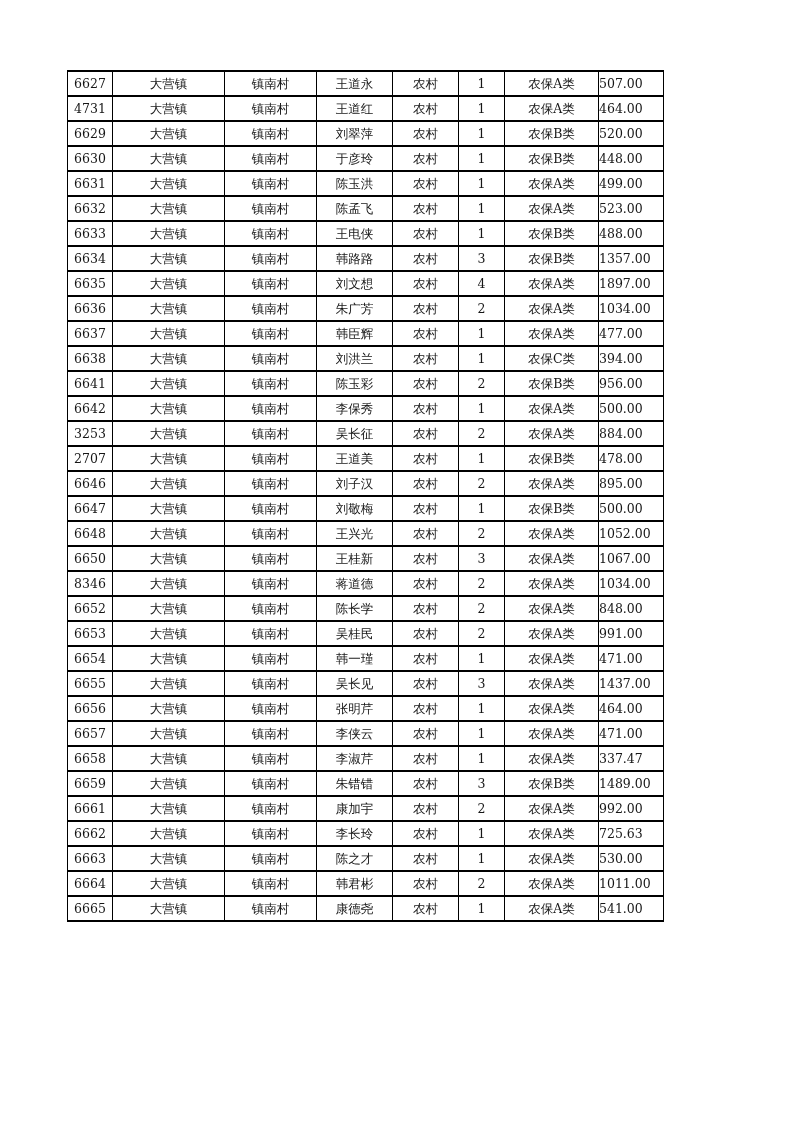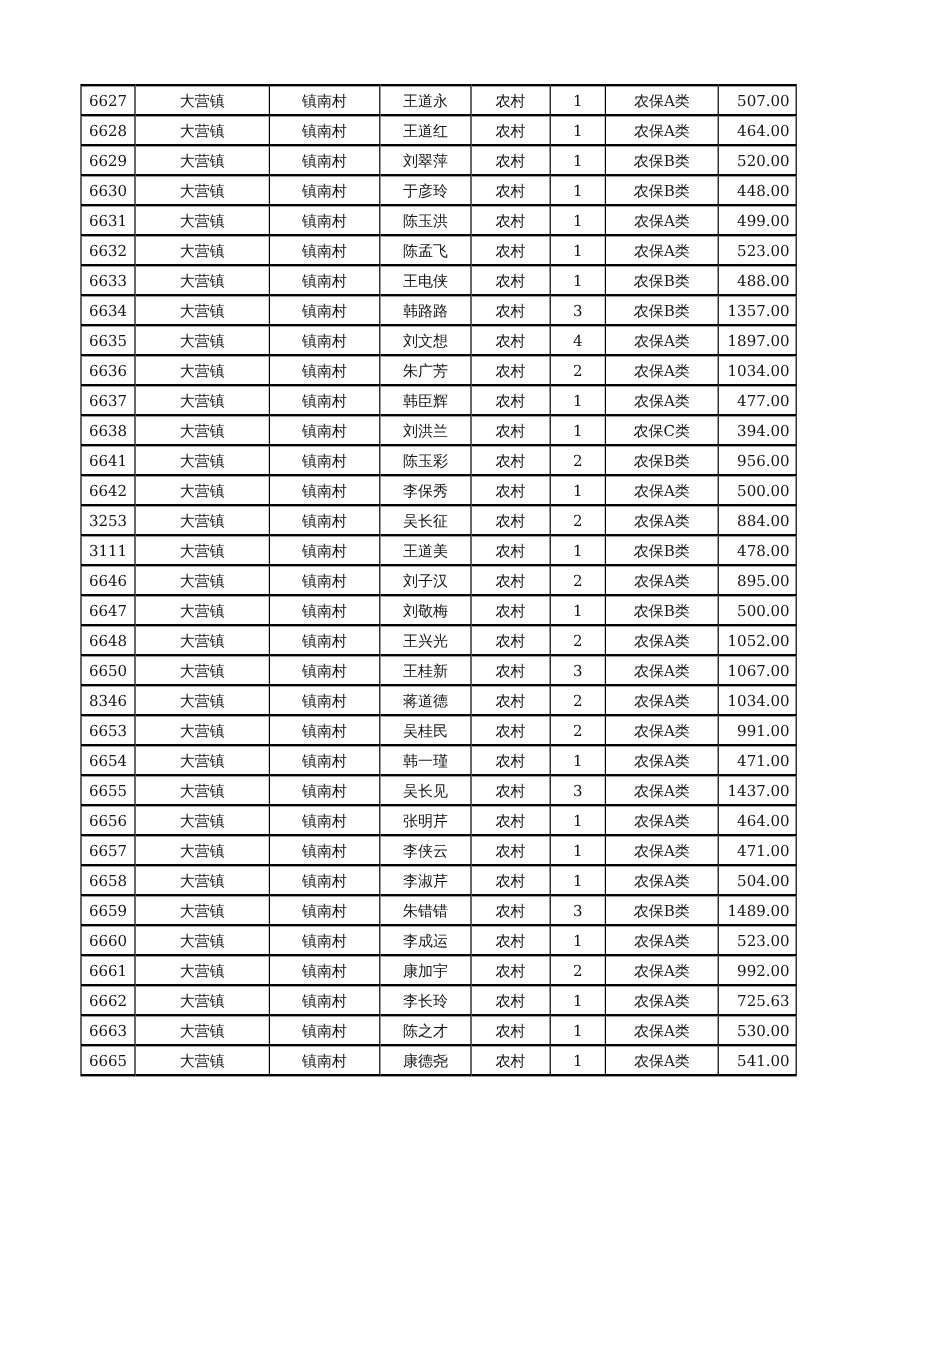--- a/index.html
+++ b/index.html
@@ -31,21 +31,21 @@
     height:23px;
     line-height:23px;
     padding:0;
     font-size:12.5px;
     color:#161616;
     text-align:center;
     white-space:nowrap;
     overflow:hidden;
   }
   table.roster td.c7{
-    text-align:right;
+    text-align:left;
     padding-right:5px;
   }
 </style>
 </head>
 <body>
 
 <div class="page">
   <table class="roster">
     <colgroup>
       <col style="width:45px">
@@ -62,21 +62,21 @@
           <td class="c0">6627</td>
           <td class="c1">大营镇</td>
           <td class="c2">镇南村</td>
           <td class="c3">王道永</td>
           <td class="c4">农村</td>
           <td class="c5">1</td>
           <td class="c6">农保A类</td>
           <td class="c7">507.00</td>
         </tr>
         <tr>
-          <td class="c0">6628</td>
+          <td class="c0">4731</td>
           <td class="c1">大营镇</td>
           <td class="c2">镇南村</td>
           <td class="c3">王道红</td>
           <td class="c4">农村</td>
           <td class="c5">1</td>
           <td class="c6">农保A类</td>
           <td class="c7">464.00</td>
         </tr>
         <tr>
           <td class="c0">6629</td>
@@ -202,21 +202,21 @@
           <td class="c0">3253</td>
           <td class="c1">大营镇</td>
           <td class="c2">镇南村</td>
           <td class="c3">吴长征</td>
           <td class="c4">农村</td>
           <td class="c5">2</td>
           <td class="c6">农保A类</td>
           <td class="c7">884.00</td>
         </tr>
         <tr>
-          <td class="c0">3111</td>
+          <td class="c0">2707</td>
           <td class="c1">大营镇</td>
           <td class="c2">镇南村</td>
           <td class="c3">王道美</td>
           <td class="c4">农村</td>
           <td class="c5">1</td>
           <td class="c6">农保B类</td>
           <td class="c7">478.00</td>
         </tr>
         <tr>
           <td class="c0">6646</td>
@@ -262,20 +262,30 @@
           <td class="c0">8346</td>
           <td class="c1">大营镇</td>
           <td class="c2">镇南村</td>
           <td class="c3">蒋道德</td>
           <td class="c4">农村</td>
           <td class="c5">2</td>
           <td class="c6">农保A类</td>
           <td class="c7">1034.00</td>
         </tr>
         <tr>
+          <td class="c0">6652</td>
+          <td class="c1">大营镇</td>
+          <td class="c2">镇南村</td>
+          <td class="c3">陈长学</td>
+          <td class="c4">农村</td>
+          <td class="c5">2</td>
+          <td class="c6">农保A类</td>
+          <td class="c7">848.00</td>
+        </tr>
+        <tr>
           <td class="c0">6653</td>
           <td class="c1">大营镇</td>
           <td class="c2">镇南村</td>
           <td class="c3">吴桂民</td>
           <td class="c4">农村</td>
           <td class="c5">2</td>
           <td class="c6">农保A类</td>
           <td class="c7">991.00</td>
         </tr>
         <tr>
@@ -319,43 +329,33 @@
           <td class="c7">471.00</td>
         </tr>
         <tr>
           <td class="c0">6658</td>
           <td class="c1">大营镇</td>
           <td class="c2">镇南村</td>
           <td class="c3">李淑芹</td>
           <td class="c4">农村</td>
           <td class="c5">1</td>
           <td class="c6">农保A类</td>
-          <td class="c7">504.00</td>
+          <td class="c7">337.47</td>
         </tr>
         <tr>
           <td class="c0">6659</td>
           <td class="c1">大营镇</td>
           <td class="c2">镇南村</td>
           <td class="c3">朱错错</td>
           <td class="c4">农村</td>
           <td class="c5">3</td>
           <td class="c6">农保B类</td>
           <td class="c7">1489.00</td>
         </tr>
         <tr>
-          <td class="c0">6660</td>
-          <td class="c1">大营镇</td>
-          <td class="c2">镇南村</td>
-          <td class="c3">李成运</td>
-          <td class="c4">农村</td>
-          <td class="c5">1</td>
-          <td class="c6">农保A类</td>
-          <td class="c7">523.00</td>
-        </tr>
-        <tr>
           <td class="c0">6661</td>
           <td class="c1">大营镇</td>
           <td class="c2">镇南村</td>
           <td class="c3">康加宇</td>
           <td class="c4">农村</td>
           <td class="c5">2</td>
           <td class="c6">农保A类</td>
           <td class="c7">992.00</td>
         </tr>
         <tr>
@@ -370,20 +370,30 @@
         </tr>
         <tr>
           <td class="c0">6663</td>
           <td class="c1">大营镇</td>
           <td class="c2">镇南村</td>
           <td class="c3">陈之才</td>
           <td class="c4">农村</td>
           <td class="c5">1</td>
           <td class="c6">农保A类</td>
           <td class="c7">530.00</td>
+        </tr>
+        <tr>
+          <td class="c0">6664</td>
+          <td class="c1">大营镇</td>
+          <td class="c2">镇南村</td>
+          <td class="c3">韩君彬</td>
+          <td class="c4">农村</td>
+          <td class="c5">2</td>
+          <td class="c6">农保A类</td>
+          <td class="c7">1011.00</td>
         </tr>
         <tr>
           <td class="c0">6665</td>
           <td class="c1">大营镇</td>
           <td class="c2">镇南村</td>
           <td class="c3">康德尧</td>
           <td class="c4">农村</td>
           <td class="c5">1</td>
           <td class="c6">农保A类</td>
           <td class="c7">541.00</td>

